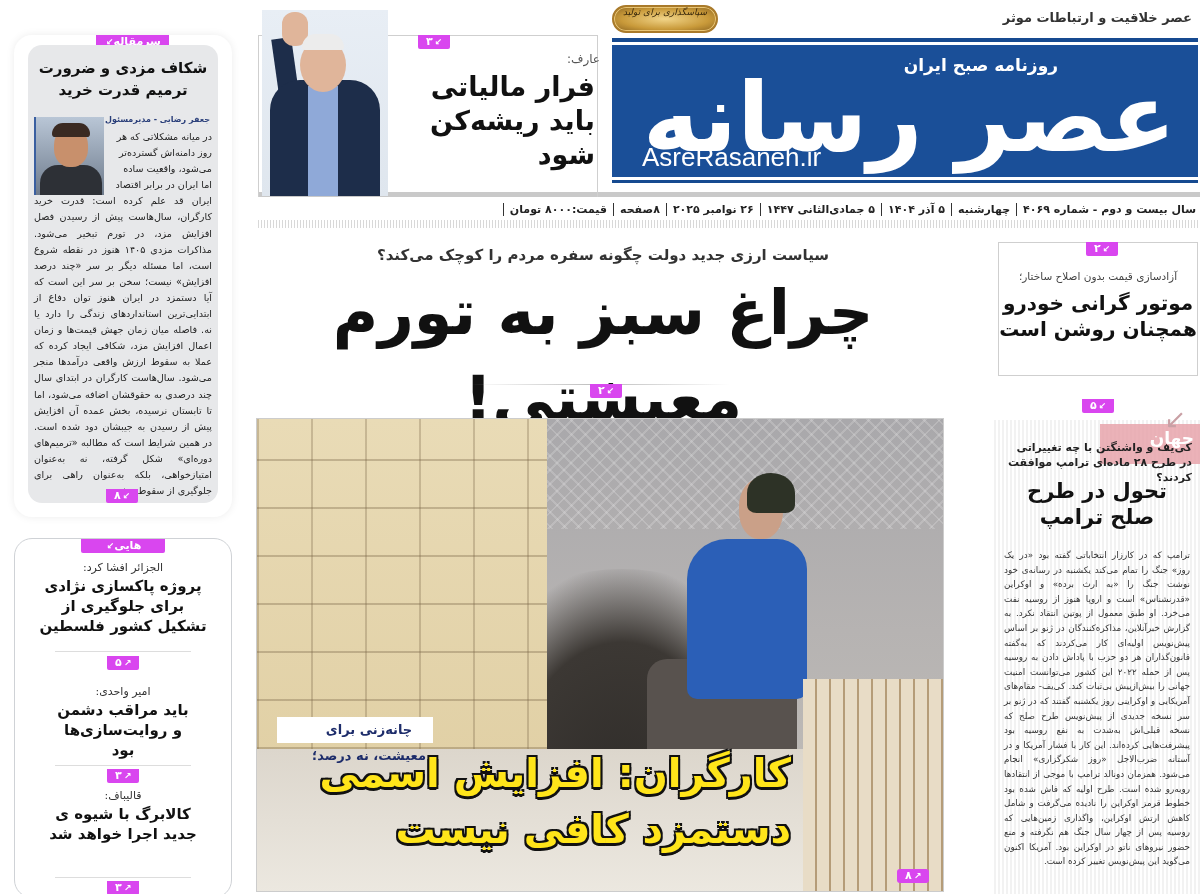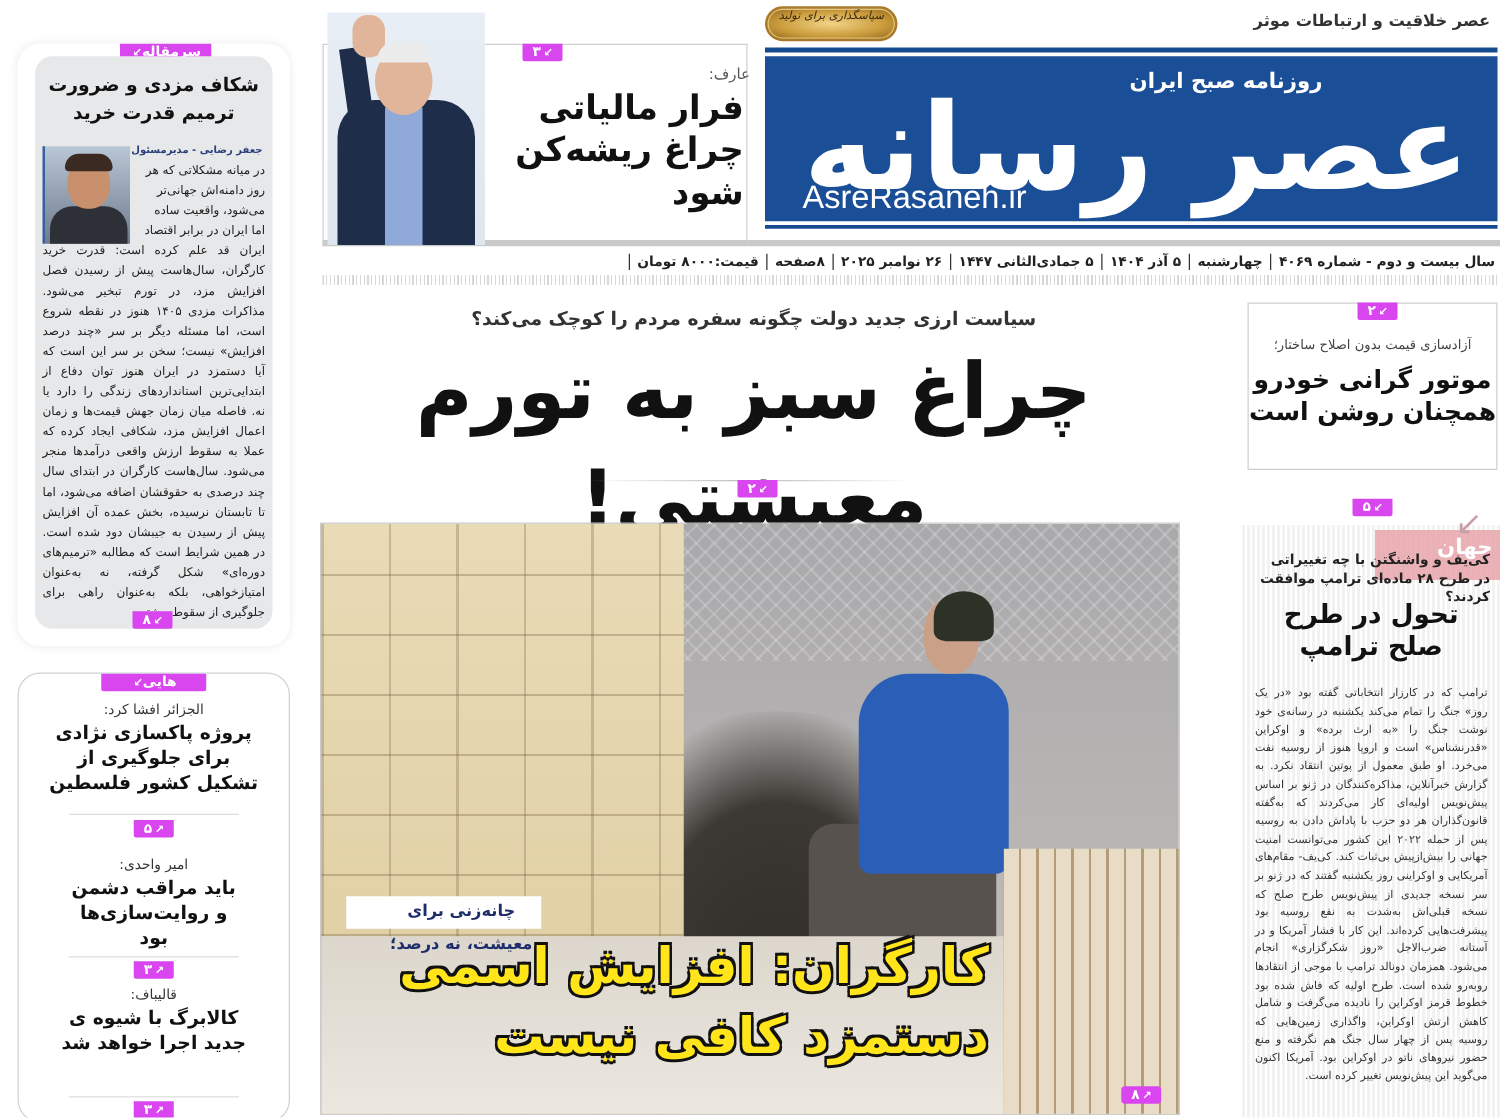--- a/index.html
+++ b/index.html
@@ -222,36 +222,36 @@
   <div class="arm"></div>
     <div class="hand"></div>
     <div class="suit"></div>
     <div class="shirt"></div>
     <div class="head"></div>
     <div class="hair"></div>
 </div>
 <div class="aref-kicker">عارف:</div>
 <div class="aref-head">
   <div>فرار مالیاتی</div>
-  <div>چراغ ریشه‌کن شود</div>
+  <div>باید ریشه‌کن شود</div>
 </div>
 
 <div class="abs left-card"></div>
 <div class="chip" style="left:96px; top:35px;"><span class="arr">↙</span><span>سرمقاله</span></div>
 <div class="abs left-inner">
   <div class="ed-title">شکاف مزدی و ضرورت ترمیم قدرت خرید</div>
   <div class="ed-photo">
       <div class="b"></div>
       <div class="h"></div>
       <div class="hr"></div>
     </div>
   <div class="ed-author">جعفر رضایی - مدیرمسئول</div>
   <div class="ed-body">
     <span class="narrow">در میانه مشکلاتی که هر</span>
-    <span class="narrow">روز دامنه‌اش جهانی‌تر</span>
+    <span class="narrow">روز دامنه‌اش گسترده‌تر</span>
     <span class="narrow">می‌شود، واقعیت ساده</span>
     <span class="narrow">اما ایران در برابر اقتصاد</span>
     <span>ایران قد علم کرده است: قدرت خرید کارگران، سال‌هاست پیش از رسیدن فصل افزایش مزد، در تورم تبخیر می‌شود. مذاکرات مزدی ۱۴۰۵ هنوز در نقطه شروع است، اما مسئله دیگر بر سر «چند درصد افزایش» نیست؛ سخن بر سر این است که آیا دستمزد در ایران هنوز توان دفاع از ابتدایی‌ترین استانداردهای زندگی را دارد یا نه. فاصله میان زمان جهش قیمت‌ها و زمان اعمال افزایش مزد، شکافی ایجاد کرده که عملا به سقوط ارزش واقعی درآمدها منجر می‌شود. سال‌هاست کارگران در ابتدای سال چند درصدی به حقوقشان اضافه می‌شود، اما تا تابستان نرسیده، بخش عمده آن افزایش پیش از رسیدن به جیبشان دود شده است. در همین شرایط است که مطالبه «ترمیم‌های دوره‌ای» شکل گرفته، نه به‌عنوان امتیازخواهی، بلکه به‌عنوان راهی برای جلوگیری از سقوط بیشتر.</span>
   </div>
 </div>
 <div class="chip" style="left:106px; top:489px;"><span>۸</span><span class="arr">↙</span></div>
 
 <div class="abs drc-card">
   <div class="chip" style="left:66px; top:0; width:84px;"><span class="arr">↙</span><span>هایی</span></div>
 

